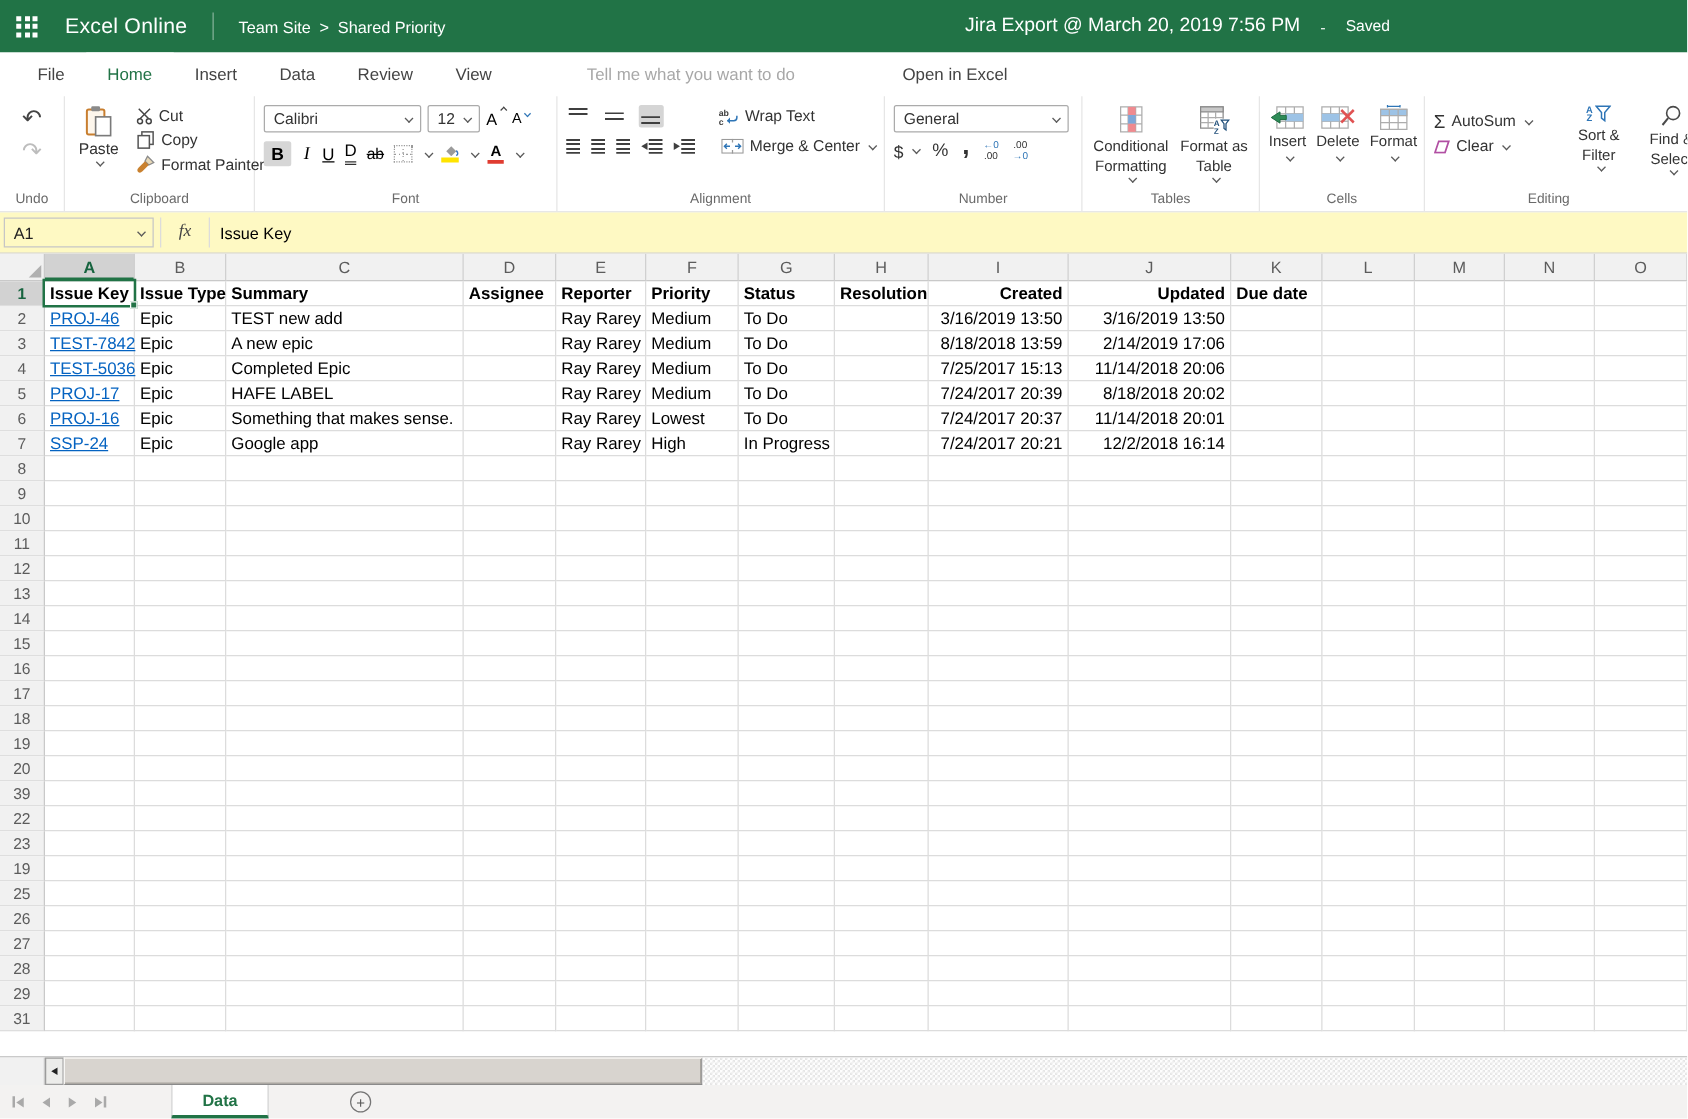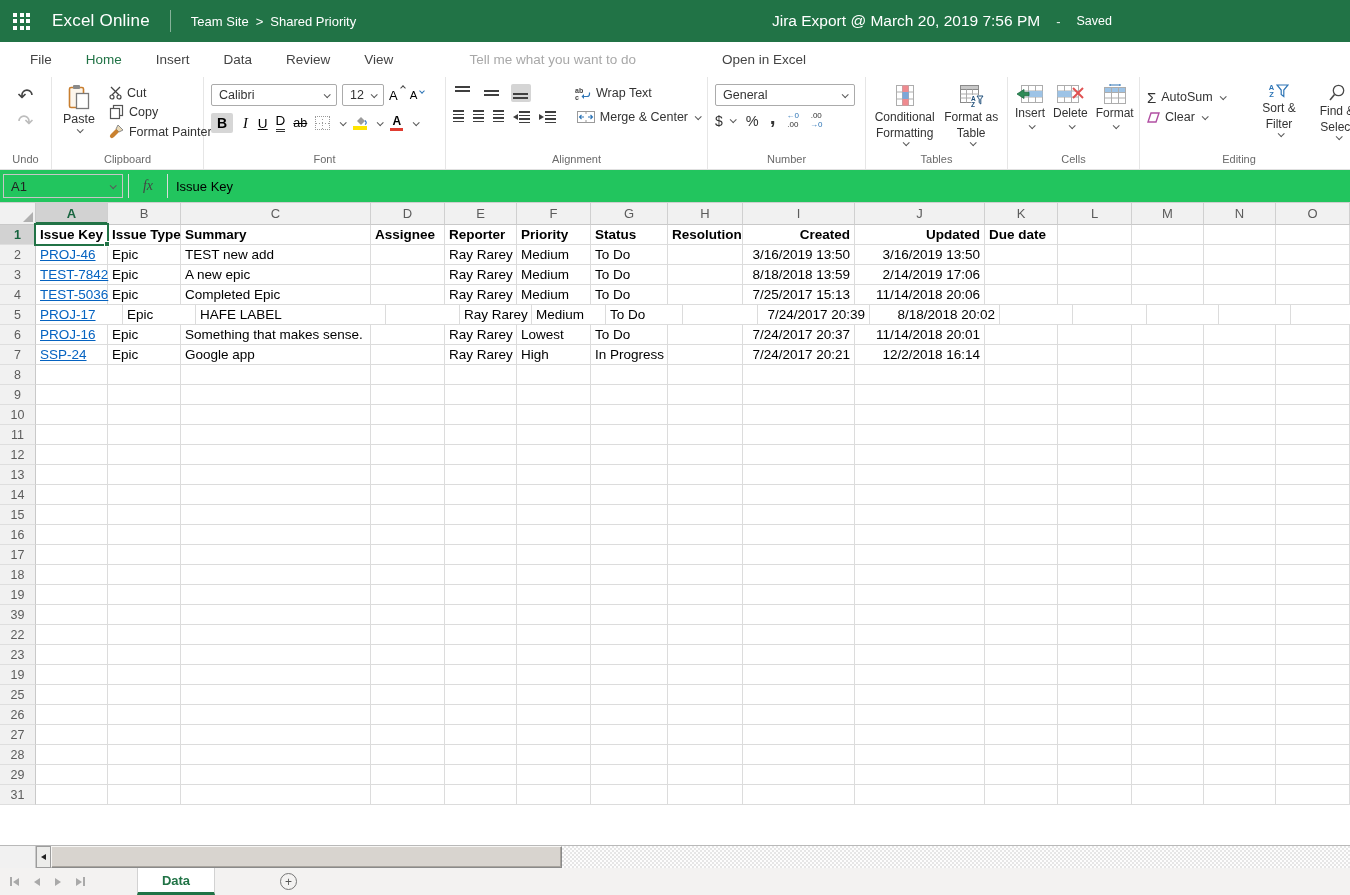--- a/index.html
+++ b/index.html
@@ -60,38 +60,38 @@
   .fill-ic,.fc-ic { display:flex; flex-direction:column; align-items:center; gap:1px; cursor:pointer; }
   .fill-bar { width:14px; height:3.5px; background:#ffe400; }
   .fc-a { font-size:12px; font-weight:bold; line-height:1; }
   .fc-bar { width:13px; height:3.5px; background:#e03c31; }
   .lines { width:15px; height:12px; background:repeating-linear-gradient(to bottom,#3f3f3f 0 1.6px,transparent 1.6px 3.6px); cursor:pointer; }
   .valign { width:20px; height:18px; display:flex; cursor:pointer; padding:2px; }
   .valign .vl { width:15px; height:7px; background:repeating-linear-gradient(to bottom,#3f3f3f 0 1.6px,transparent 1.6px 4.4px); }
   .va-top .vl { margin:0 auto auto 0; } .va-mid .vl { margin:auto 0; } .va-bot .vl { margin:auto auto 0 0; }
   .valign.active { background:#d5d5d5; border-radius:2px; }
   .alrow { display:flex; gap:9px; align-items:center; }
-  .alrow2 { display:flex; gap:9px; margin-top:8px; }
+  .alrow2 { display:flex; gap:9px; align-items:center; margin-top:8px; }
   .indent { display:flex; align-items:center; gap:1px; cursor:pointer; }
   .tri-left { width:0; height:0; border-top:3.5px solid transparent; border-bottom:3.5px solid transparent; border-right:5px solid #3f3f3f; }
   .tri-right { width:0; height:0; border-top:3.5px solid transparent; border-bottom:3.5px solid transparent; border-left:5px solid #3f3f3f; }
   .numrow2 { display:flex; gap:11px; align-items:center; margin-top:6px; }
   .cur { font-size:14px; color:#333; }
   .pct { font-size:14.5px; color:#333; }
   .comma { font-size:21px; font-weight:bold; color:#333; line-height:0; transform:translateY(-4px); }
   .decic { font-size:8px; line-height:8.5px; color:#333; text-align:center; cursor:pointer; white-space:pre; }
   .decic b { color:#2e75b6; font-weight:normal; }
   .tbl-wrap { display:flex; gap:6px; }
   .cells-wrap { display:flex; gap:8px; }
   .edit-grid { display:grid; grid-template-columns:102px 52px 56px; grid-template-rows:26px auto; column-gap:4px; }
   .az { display:flex; flex-direction:column; font-size:7.5px; font-weight:bold; color:#2e75b6; line-height:7px; }
   .sigma { font-size:15px; color:#333; }
 
   
-  .fbar { top:170px; height:33px; background:#22c55e; border-bottom:1px solid #cfcfcf; display:flex; align-items:center; }
+  .fbar { top:170px; height:33px; background:#fef9c3; border-bottom:1px solid #cfcfcf; display:flex; align-items:center; }
   .namebox { width:120px; height:24px; margin-left:3px; border:1px solid #c6c6c6; display:flex; align-items:center; font-size:13px; color:#222; padding:0 7px; cursor:pointer; }
   .namebox .chev { margin-left:auto; }
   .fxbox { width:40px; height:24px; margin-left:5px; border-left:1px solid #dcdcdc; border-right:1px solid #dcdcdc; display:flex; align-items:center; justify-content:center; font-family:"Liberation Serif",serif; font-style:italic; font-size:14px; color:#444; cursor:pointer; }
   .finput { flex:1; font-size:13px; color:#000; padding-left:8px; }
 
   
   .grid { top:203px; height:642px; overflow:hidden; position:absolute; background:#fff; }
   .g-hrow { display:flex; height:22px; background:#f1f1f1; }
   .g-corner { width:36px; flex:none; background:#f1f1f1; border-right:1px solid #c9c9c9; border-bottom:1px solid #c9c9c9; position:relative; cursor:pointer; }
   .g-corner::after { content:""; position:absolute; right:2px; bottom:2px; width:0; height:0; border-bottom:10px solid #b0b0b0; border-left:10px solid transparent; }
@@ -640,21 +640,21 @@
           <span>11/14/2018 20:06</span>
         </div>
         <div class="g-cell" style="width: 73px;"></div>
         <div class="g-cell" style="width: 74px;"></div>
         <div class="g-cell" style="width: 72px;"></div>
         <div class="g-cell" style="width: 72px;"></div>
         <div class="g-cell" style="width: 74px;"></div>
       </div>
       <div class="g-row">
         <div class="g-rh">5</div>
-        <div class="g-cell link" style="width: 87px;">
+        <div class="g-cell link" style="width: 72px;">
           <span>PROJ-17</span>
         </div>
         <div class="g-cell" style="width: 73px;">
           <span>Epic</span>
         </div>
         <div class="g-cell" style="width: 190px;">
           <span>HAFE LABEL</span>
         </div>
         <div class="g-cell" style="width: 74px;"></div>
         <div class="g-cell" style="width: 72px;">
@@ -940,20 +940,38 @@
         <div class="g-cell num" style="width: 112px;"></div>
         <div class="g-cell num" style="width: 130px;"></div>
         <div class="g-cell" style="width: 73px;"></div>
         <div class="g-cell" style="width: 74px;"></div>
         <div class="g-cell" style="width: 72px;"></div>
         <div class="g-cell" style="width: 72px;"></div>
         <div class="g-cell" style="width: 74px;"></div>
       </div>
       <div class="g-row">
         <div class="g-rh">19</div>
+        <div class="g-cell" style="width: 72px;"></div>
+        <div class="g-cell" style="width: 73px;"></div>
+        <div class="g-cell" style="width: 190px;"></div>
+        <div class="g-cell" style="width: 74px;"></div>
+        <div class="g-cell" style="width: 72px;"></div>
+        <div class="g-cell" style="width: 74px;"></div>
+        <div class="g-cell" style="width: 77px;"></div>
+        <div class="g-cell" style="width: 75px;"></div>
+        <div class="g-cell num" style="width: 112px;"></div>
+        <div class="g-cell num" style="width: 130px;"></div>
+        <div class="g-cell" style="width: 73px;"></div>
+        <div class="g-cell" style="width: 74px;"></div>
+        <div class="g-cell" style="width: 72px;"></div>
+        <div class="g-cell" style="width: 72px;"></div>
+        <div class="g-cell" style="width: 74px;"></div>
+      </div>
+      <div class="g-row">
+        <div class="g-rh">20</div>
         <div class="g-cell" style="width: 72px;"></div>
         <div class="g-cell" style="width: 73px;"></div>
         <div class="g-cell" style="width: 190px;"></div>
         <div class="g-cell" style="width: 74px;"></div>
         <div class="g-cell" style="width: 72px;"></div>
         <div class="g-cell" style="width: 74px;"></div>
         <div class="g-cell" style="width: 77px;"></div>
         <div class="g-cell" style="width: 75px;"></div>
         <div class="g-cell num" style="width: 112px;"></div>
         <div class="g-cell num" style="width: 130px;"></div>

